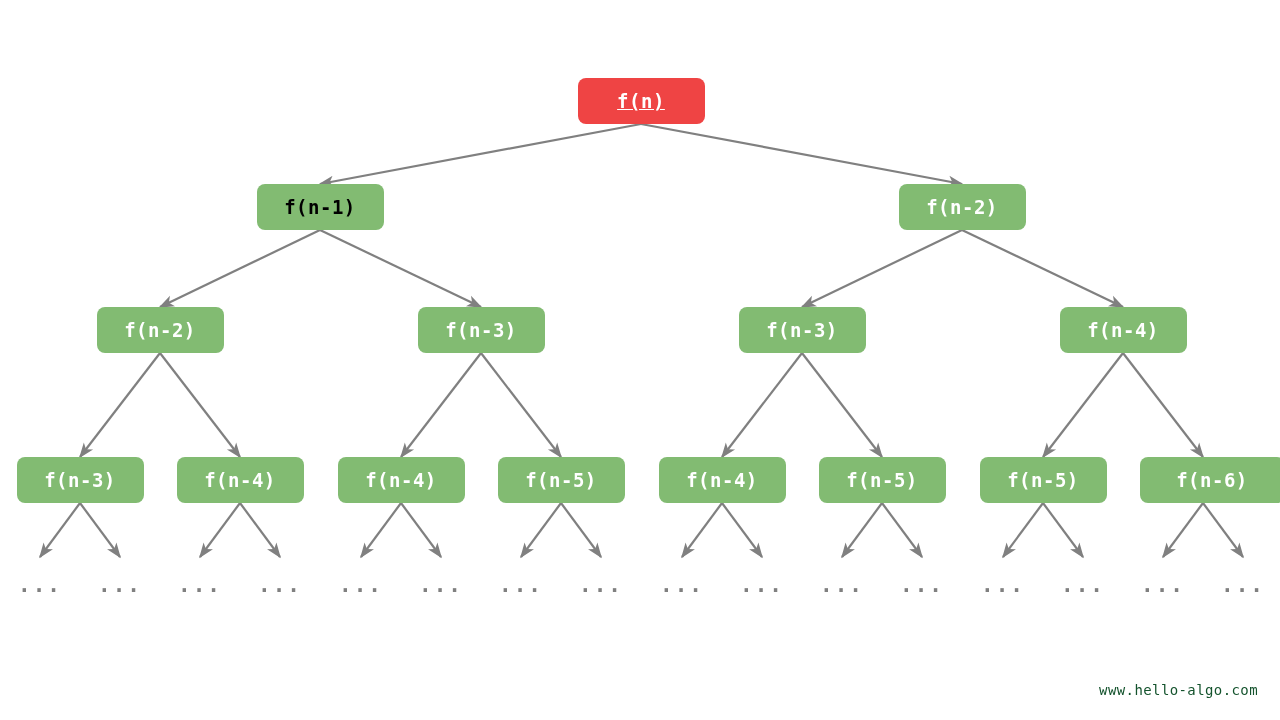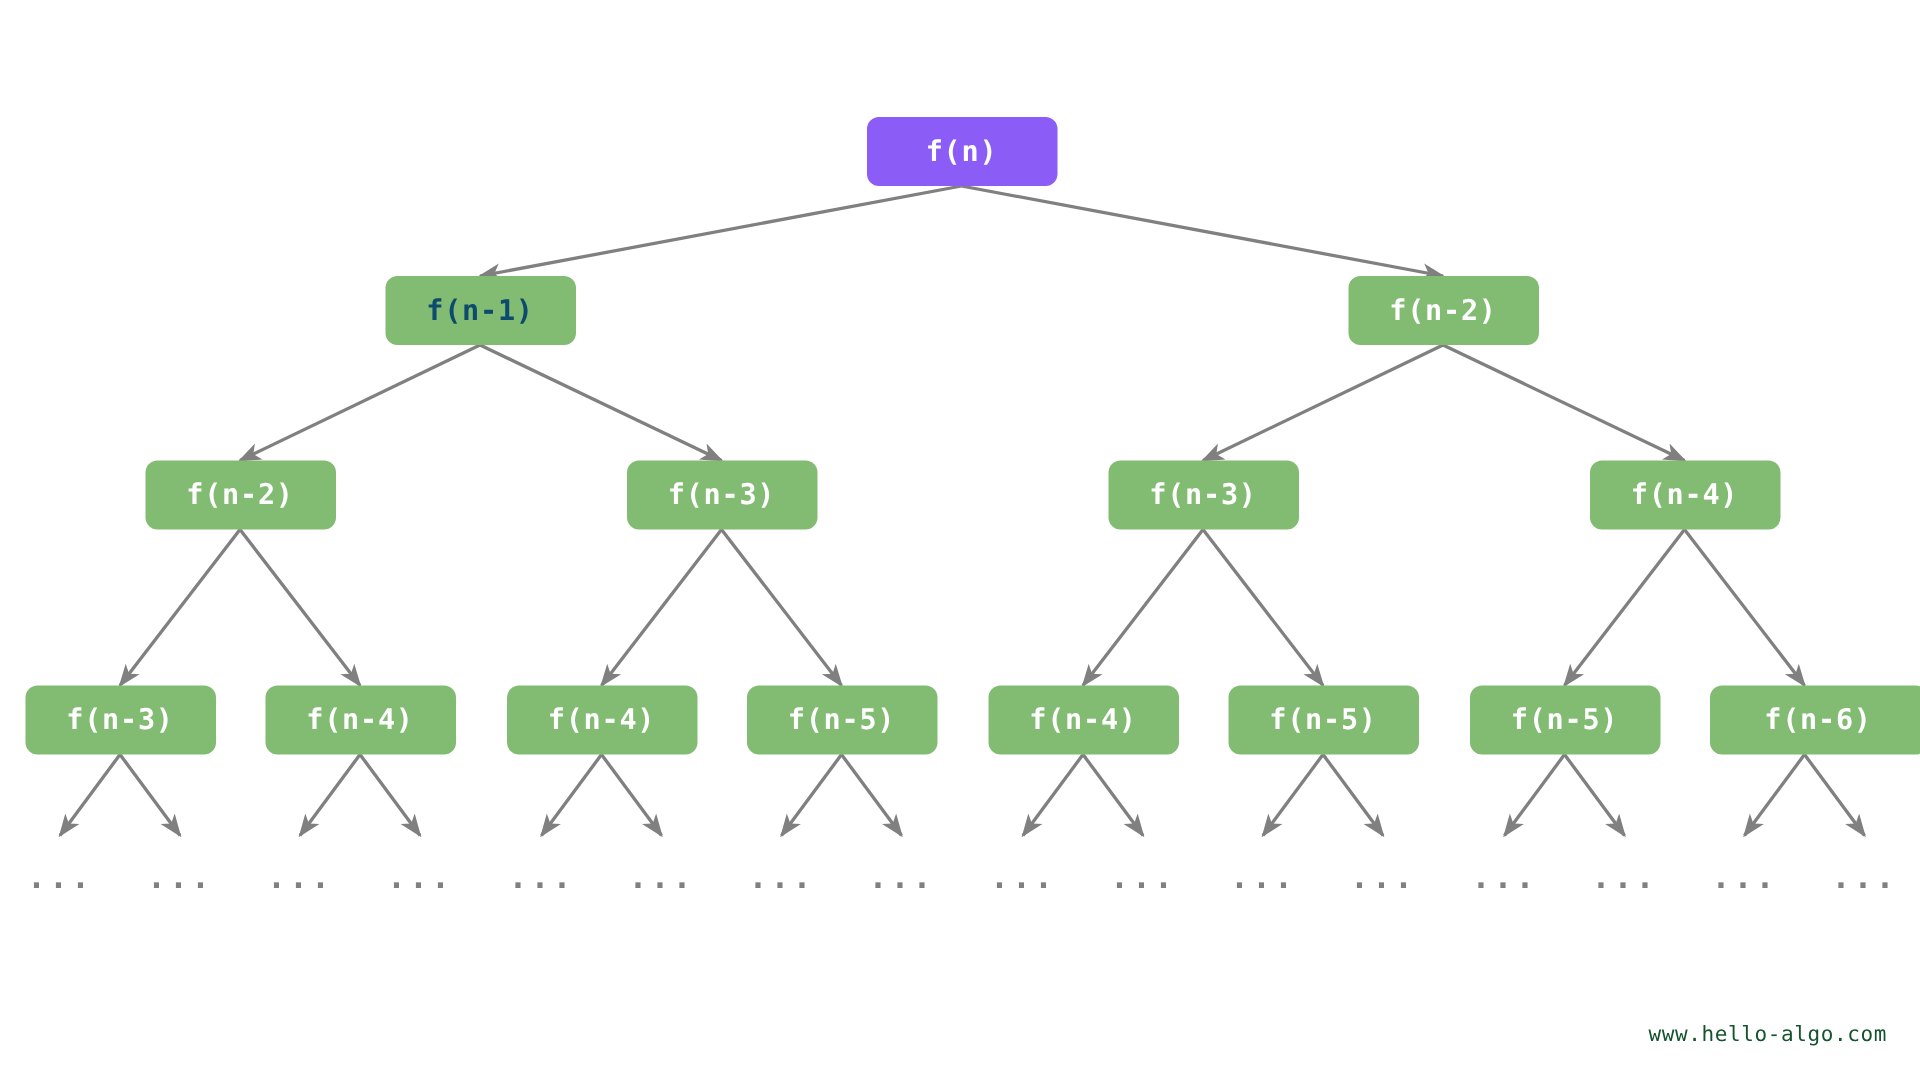--- a/index.html
+++ b/index.html
@@ -99,22 +99,22 @@
       <line x1="722" y1="503" x2="762" y2="557" stroke="#808080" stroke-width="2.2" marker-end="url(#arrowhead)"></line>
       <line x1="882" y1="503" x2="842" y2="557" stroke="#808080" stroke-width="2.2" marker-end="url(#arrowhead)"></line>
       <line x1="882" y1="503" x2="922" y2="557" stroke="#808080" stroke-width="2.2" marker-end="url(#arrowhead)"></line>
       <line x1="1043" y1="503" x2="1003" y2="557" stroke="#808080" stroke-width="2.2" marker-end="url(#arrowhead)"></line>
       <line x1="1043" y1="503" x2="1083" y2="557" stroke="#808080" stroke-width="2.2" marker-end="url(#arrowhead)"></line>
       <line x1="1203" y1="503" x2="1163" y2="557" stroke="#808080" stroke-width="2.2" marker-end="url(#arrowhead)"></line>
       <line x1="1203" y1="503" x2="1243" y2="557" stroke="#808080" stroke-width="2.2" marker-end="url(#arrowhead)"></line>
     </svg>
 
   <div id="nodes-layer">
-      <div class="node" style="left: 577.5px; top: 78px; width: 127px; height: 46px; background: #8b5cf6; color: rgb(255, 255, 255);">f(n)</div>
-      <div class="node" style="left: 256.5px; top: 184px; width: 127px; height: 46px; background: rgb(130, 187, 114); color: #0c4a6e; text-align: right;">f(n-1)</div>
+      <div class="node" style="left: 577.5px; top: 78px; width: 127px; height: 46px; background: #ef4444; color: rgb(255, 255, 255); text-decoration: underline;">f(n)</div>
+      <div class="node" style="left: 256.5px; top: 184px; width: 127px; height: 46px; background: rgb(130, 187, 114); color: #000000; text-align: right;">f(n-1)</div>
       <div class="node" style="left: 898.5px; top: 184px; width: 127px; height: 46px; background: rgb(130, 187, 114); color: rgb(255, 255, 255);">f(n-2)</div>
       <div class="node" style="left: 96.5px; top: 307px; width: 127px; height: 46px; background: rgb(130, 187, 114); color: rgb(255, 255, 255);">f(n-2)</div>
       <div class="node" style="left: 417.5px; top: 307px; width: 127px; height: 46px; background: rgb(130, 187, 114); color: rgb(255, 255, 255);">f(n-3)</div>
       <div class="node" style="left: 738.5px; top: 307px; width: 127px; height: 46px; background: rgb(130, 187, 114); color: rgb(255, 255, 255);">f(n-3)</div>
       <div class="node" style="left: 1059.5px; top: 307px; width: 127px; height: 46px; background: rgb(130, 187, 114); color: rgb(255, 255, 255);">f(n-4)</div>
       <div class="node" style="left: 16.5px; top: 457px; width: 127px; height: 46px; background: rgb(130, 187, 114); color: rgb(255, 255, 255);">f(n-3)</div>
       <div class="node" style="left: 176.5px; top: 457px; width: 127px; height: 46px; background: rgb(130, 187, 114); color: rgb(255, 255, 255);">f(n-4)</div>
       <div class="node" style="left: 337.5px; top: 457px; width: 127px; height: 46px; background: rgb(130, 187, 114); color: rgb(255, 255, 255);">f(n-4)</div>
       <div class="node" style="left: 497.5px; top: 457px; width: 127px; height: 46px; background: rgb(130, 187, 114); color: rgb(255, 255, 255);">f(n-5)</div>
       <div class="node" style="left: 658.5px; top: 457px; width: 127px; height: 46px; background: rgb(130, 187, 114); color: rgb(255, 255, 255);">f(n-4)</div>

